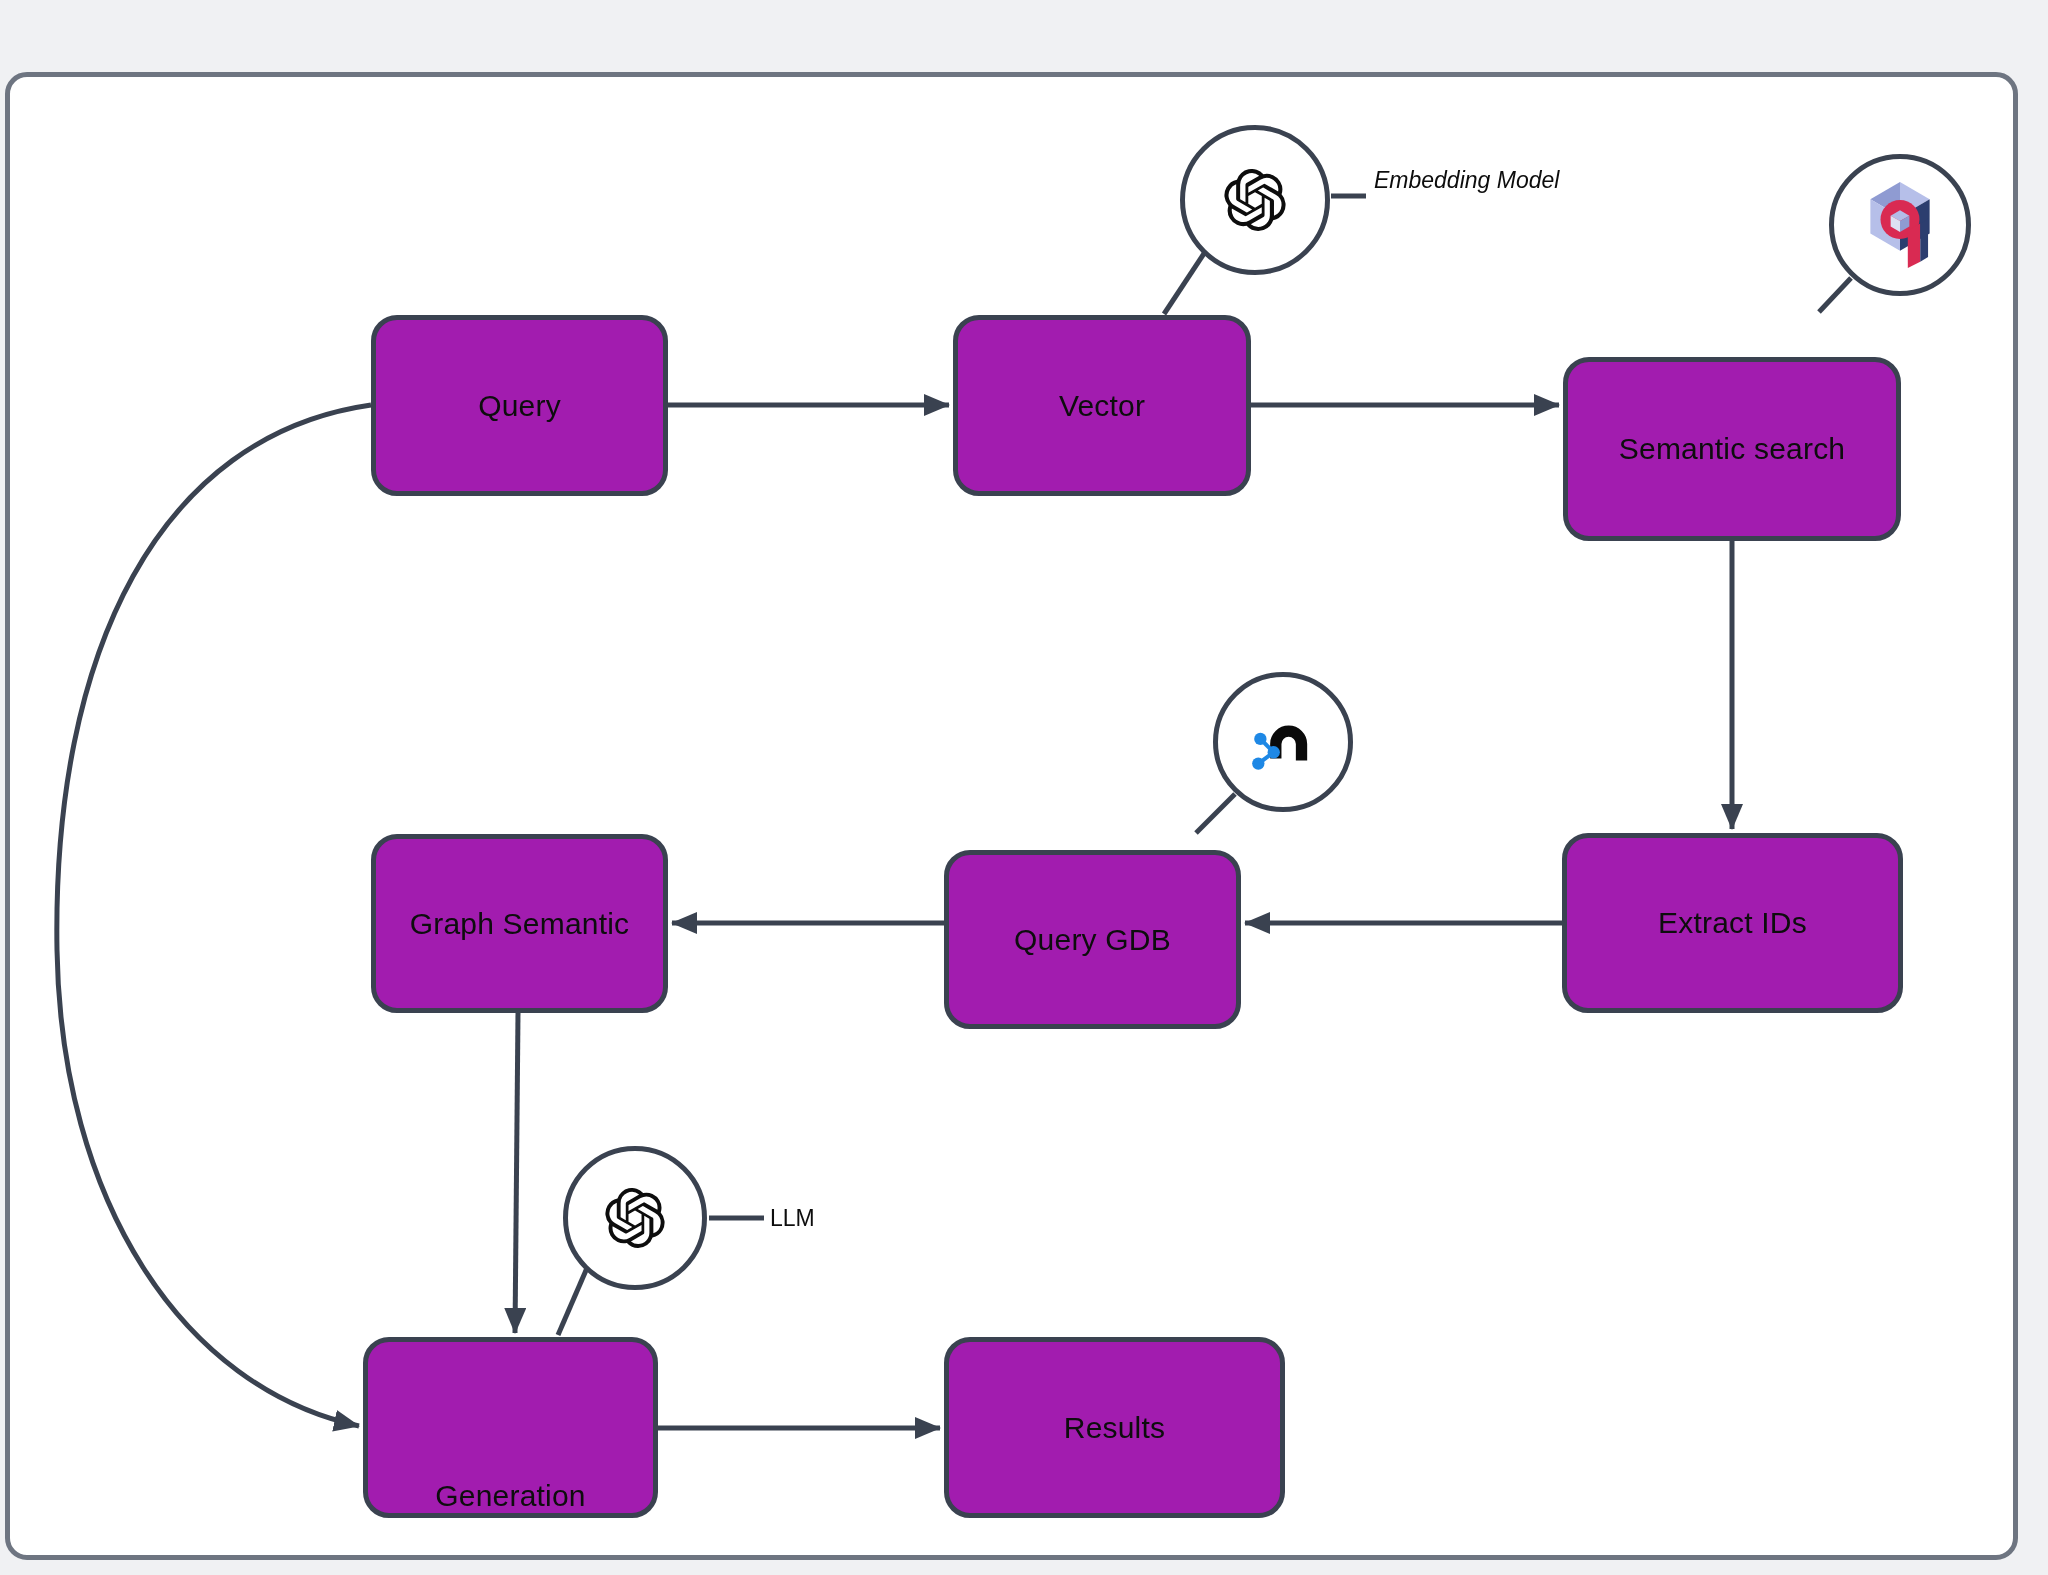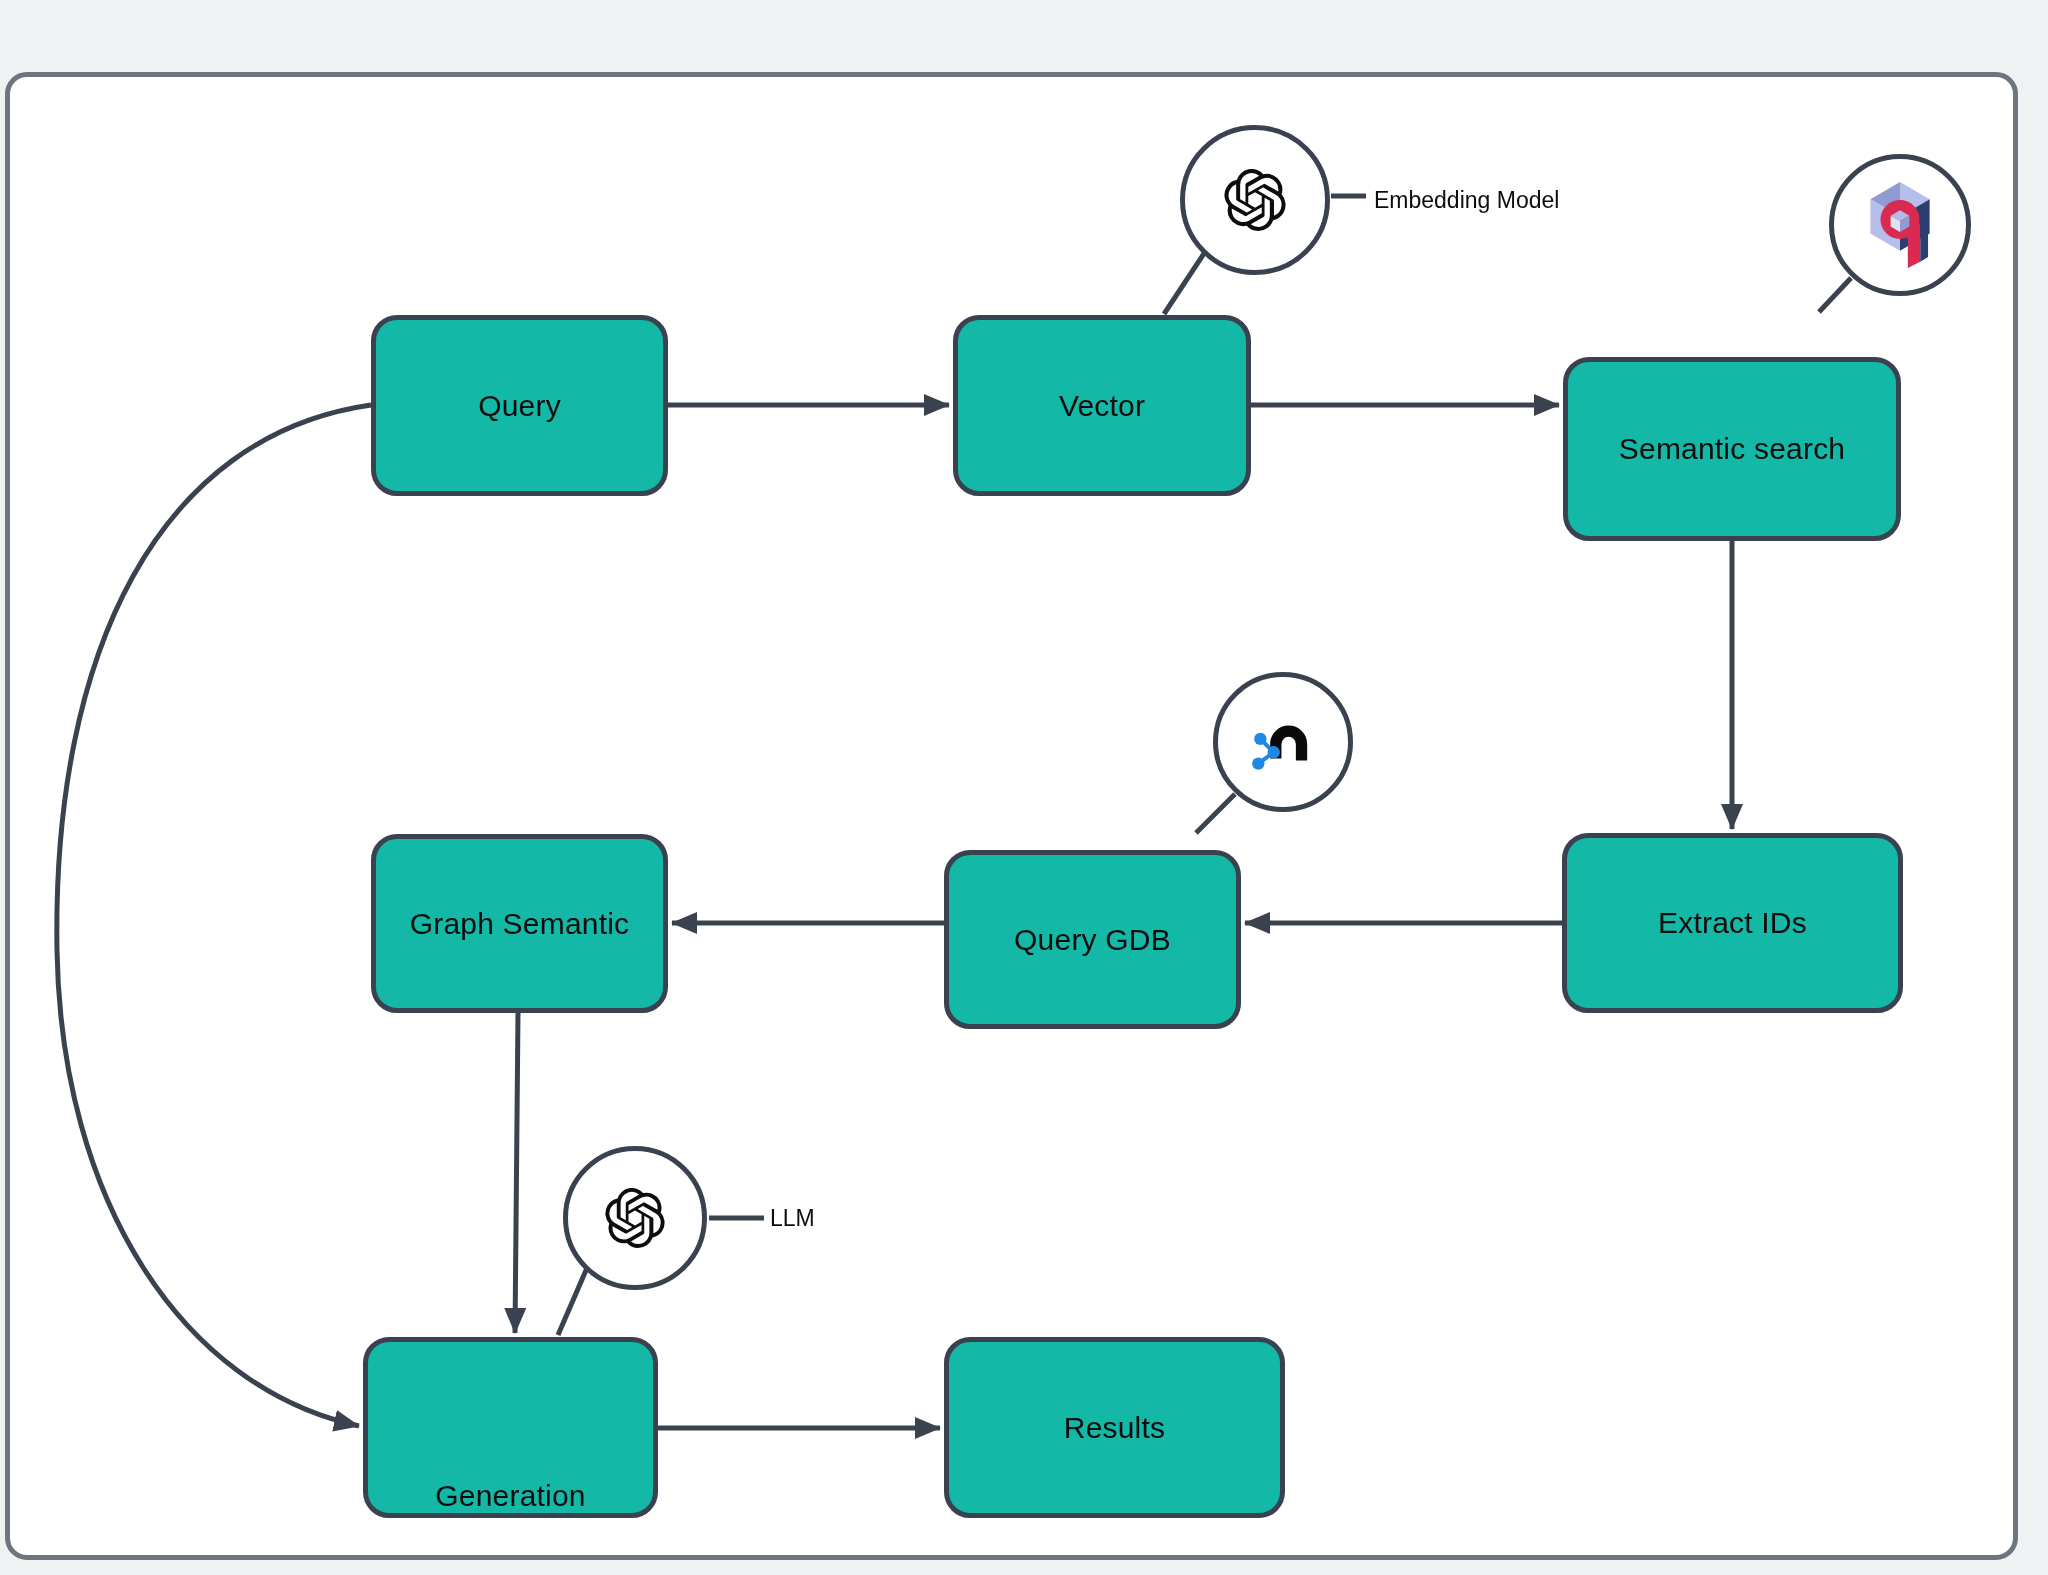--- a/index.html
+++ b/index.html
@@ -9,21 +9,21 @@
     font-family:"Liberation Sans", sans-serif;
     color:#111;
   }
   .frame{
     position:absolute;left:5px;top:72px;width:2013px;height:1488px;
     background:#ffffff;border:5px solid #6e7581;border-radius:22px;
     box-sizing:border-box;
   }
   .connector-layer{position:absolute;left:0;top:0;width:2048px;height:1575px;}
   .node{
-    position:absolute;box-sizing:border-box;background:#14b8a6;
+    position:absolute;box-sizing:border-box;background:#a21caf;
     border:5px solid #3a4250;border-radius:26px;
     display:flex;align-items:center;justify-content:center;
     font-size:30px;color:#0d0d0d;letter-spacing:0.2px;
   }
   .node span{white-space:nowrap;}
   .icon-circle{
     position:absolute;box-sizing:border-box;background:#ffffff;
     border:5px solid #3a4250;border-radius:50%;
     display:flex;align-items:center;justify-content:center;
   }
@@ -38,21 +38,21 @@
   .n-graph-context  {left:371px;top:834px;width:297px;height:179px;}
   .n-query-gdb      {left:944px;top:834px;width:297px;height:179px;margin-top:16px;}
   .n-extract-ids    {left:1562px;top:833px;width:341px;height:180px;text-align:right;}
   .n-generation     {left:363px;top:1337px;width:295px;height:181px;align-items:flex-end;}
   .n-results        {left:944px;top:1337px;width:341px;height:181px;text-align:right;}
   
   .c-embedding {left:1180px;top:125px;width:150px;height:150px;}
   .c-qdrant    {left:1829px;top:154px;width:142px;height:142px;}
   .c-neo4j     {left:1213px;top:672px;width:140px;height:140px;}
   .c-llm       {left:563px;top:1146px;width:144px;height:144px;}
-  .l-embedding {left:1374px;top:200px;}
+  .l-embedding {left:1374px;top:180px;font-style:italic;}
   .l-llm       {left:770px;top:1218px;}
 </style>
 </head>
 <body>
 
 <div class="frame"></div>
 
 <svg class="connector-layer" width="2048" height="1575" viewBox="0 0 2048 1575" fill="none">
   <defs>
     <marker id="arrow" viewBox="0 0 26 22" refX="25" refY="11" markerWidth="26" markerHeight="22" markerUnits="userSpaceOnUse" orient="auto">

